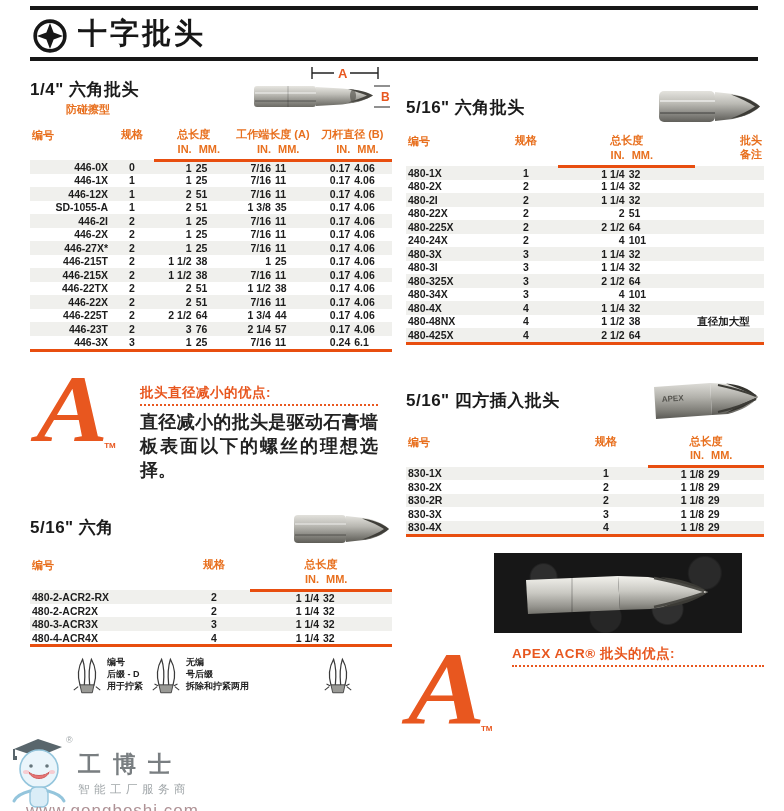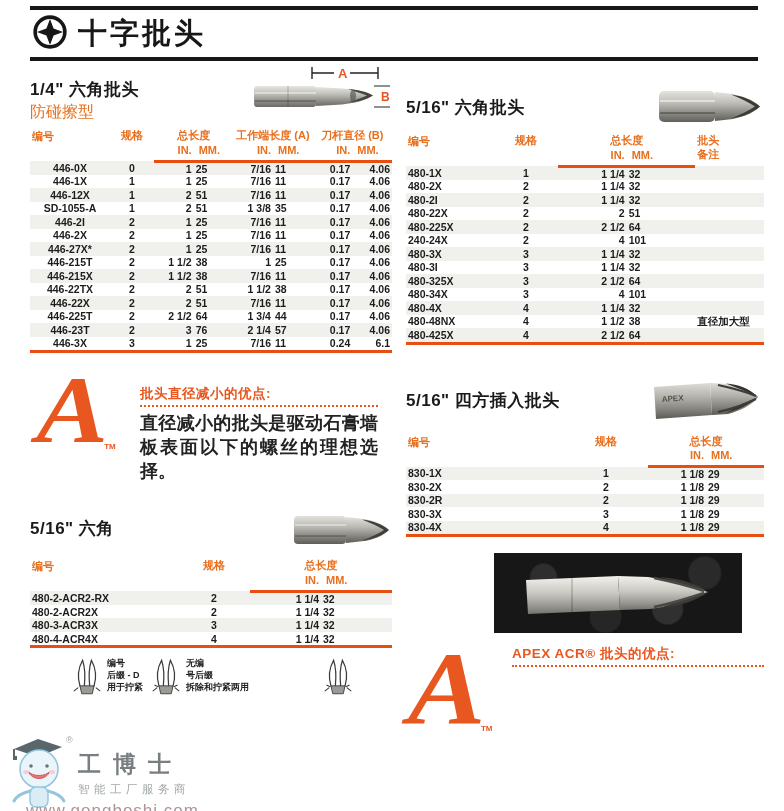--- a/index.html
+++ b/index.html
@@ -8,46 +8,46 @@
     --logo:#e8571f;
     --ink:#1a1a1a;
   }
   *{margin:0;padding:0;box-sizing:border-box;}
   html,body{background:#fff;}
   #page{position:relative;width:784px;height:811px;background:#fff;overflow:hidden;
         font-family:"Liberation Sans",sans-serif;color:var(--ink);}
   
   .hdr{position:absolute;left:30px;right:26px;top:6px;}
   .hdr-rule{height:4px;background:#171717;}
-  .hdr-row{display:flex;align-items:flex-start;gap:10px;padding:4px 2px 3px 2px;}
+  .hdr-row{display:flex;align-items:flex-end;gap:10px;padding:4px 2px 3px 2px;}
   .hdr-title{font-size:29px;font-weight:900;letter-spacing:3px;color:#171717;}
   
   .col-l{position:absolute;left:30px;top:60px;width:362px;}
   .col-r{position:absolute;left:406px;top:84px;width:358px;}
   
   .sec-head{display:flex;justify-content:space-between;align-items:flex-start;}
   .sec-title{font-size:17px;font-weight:bold;letter-spacing:.5px;}
-  .sec-sub{font-size:16px;font-weight:normal;color:var(--accent);margin-top:1px;}
+  .sec-sub{font-size:11px;font-weight:bold;color:var(--accent);margin-top:1px;margin-left:36px;}
   .sec-img{flex:0 0 auto;}
   
   .t-wrap{border-bottom:3px solid var(--rule);}
   table.t{border-collapse:collapse;width:100%;table-layout:fixed;}
   .t th{color:var(--accent);font-size:11px;font-weight:bold;text-align:center;
         padding:0 2px 1px;vertical-align:bottom;line-height:1.25;white-space:nowrap;}
   .t thead tr:last-child th{border-bottom:3px solid var(--rule);padding-bottom:2px;}
   .t td{font-size:10.5px;font-weight:bold;color:#1c1c1c;height:13.5px;
         padding:0 2px;white-space:nowrap;overflow:hidden;line-height:1.15;}
   .t tbody tr:nth-child(odd){background:#f0f0ed;}
   th.th-left{text-align:left;vertical-align:top;padding-top:1px;}
   th.th-in{text-align:right;} th.th-mm{text-align:left;padding-left:5px;margin-left:37px;}
   
-  .c0{width:80px;text-align:center;} .cS{width:44px;text-align:center;}
+  .c0{width:80px;text-align:right;} .cS{width:44px;text-align:center;}
   .cI1{width:40px;text-align:right;} .cM1{width:36px;text-align:left;padding-left:6px;}
   .cI2{width:48px;text-align:right;} .cM2{width:32px;text-align:left;padding-left:6px;}
-  .cI3{width:40px;text-align:right;} .cM3{text-align:right;padding-left:6px;}
+  .cI3{width:40px;text-align:right;} .cM3{text-align:left;padding-left:6px;}
   
   .r0{width:88px;text-align:left;} .rS{width:64px;text-align:center;}
   .rI{width:56px;text-align:right;} .rM{width:44px;text-align:left;padding-left:8px;}
   .rN{text-align:left;padding-left:16px;}
   
   .a0{width:148px;text-align:left;} .aS{width:72px;text-align:center;}
   .aI{width:58px;text-align:right;} .aM{text-align:left;padding-left:8px;}
   
   .q0{width:158px;text-align:left;} .qS{width:84px;text-align:center;}
   .qI{width:56px;text-align:right;} .qM{text-align:left;padding-left:8px;}
@@ -448,21 +448,21 @@
       </div>
     </div>
 
     <div class="t-wrap" style="margin-top:4px;">
       <table class="t">
         <thead>
           <tr>
             <th class="r0 th-left" rowspan="2">编号</th>
             <th class="rS" rowspan="2" style="vertical-align:top;">规格</th>
             <th colspan="2">总长度</th>
-            <th class="rN" rowspan="2" style="text-align:left;vertical-align:top;">
+            <th class="rN" rowspan="2" style="text-align:right;vertical-align:top;">
               <div>批头</div>
               <div>备注</div>
             </th>
           </tr>
           <tr>
             <th class="rI th-in">IN.</th>
             <th class="rM th-mm">MM.</th>
           </tr>
         </thead>
         <tbody>

